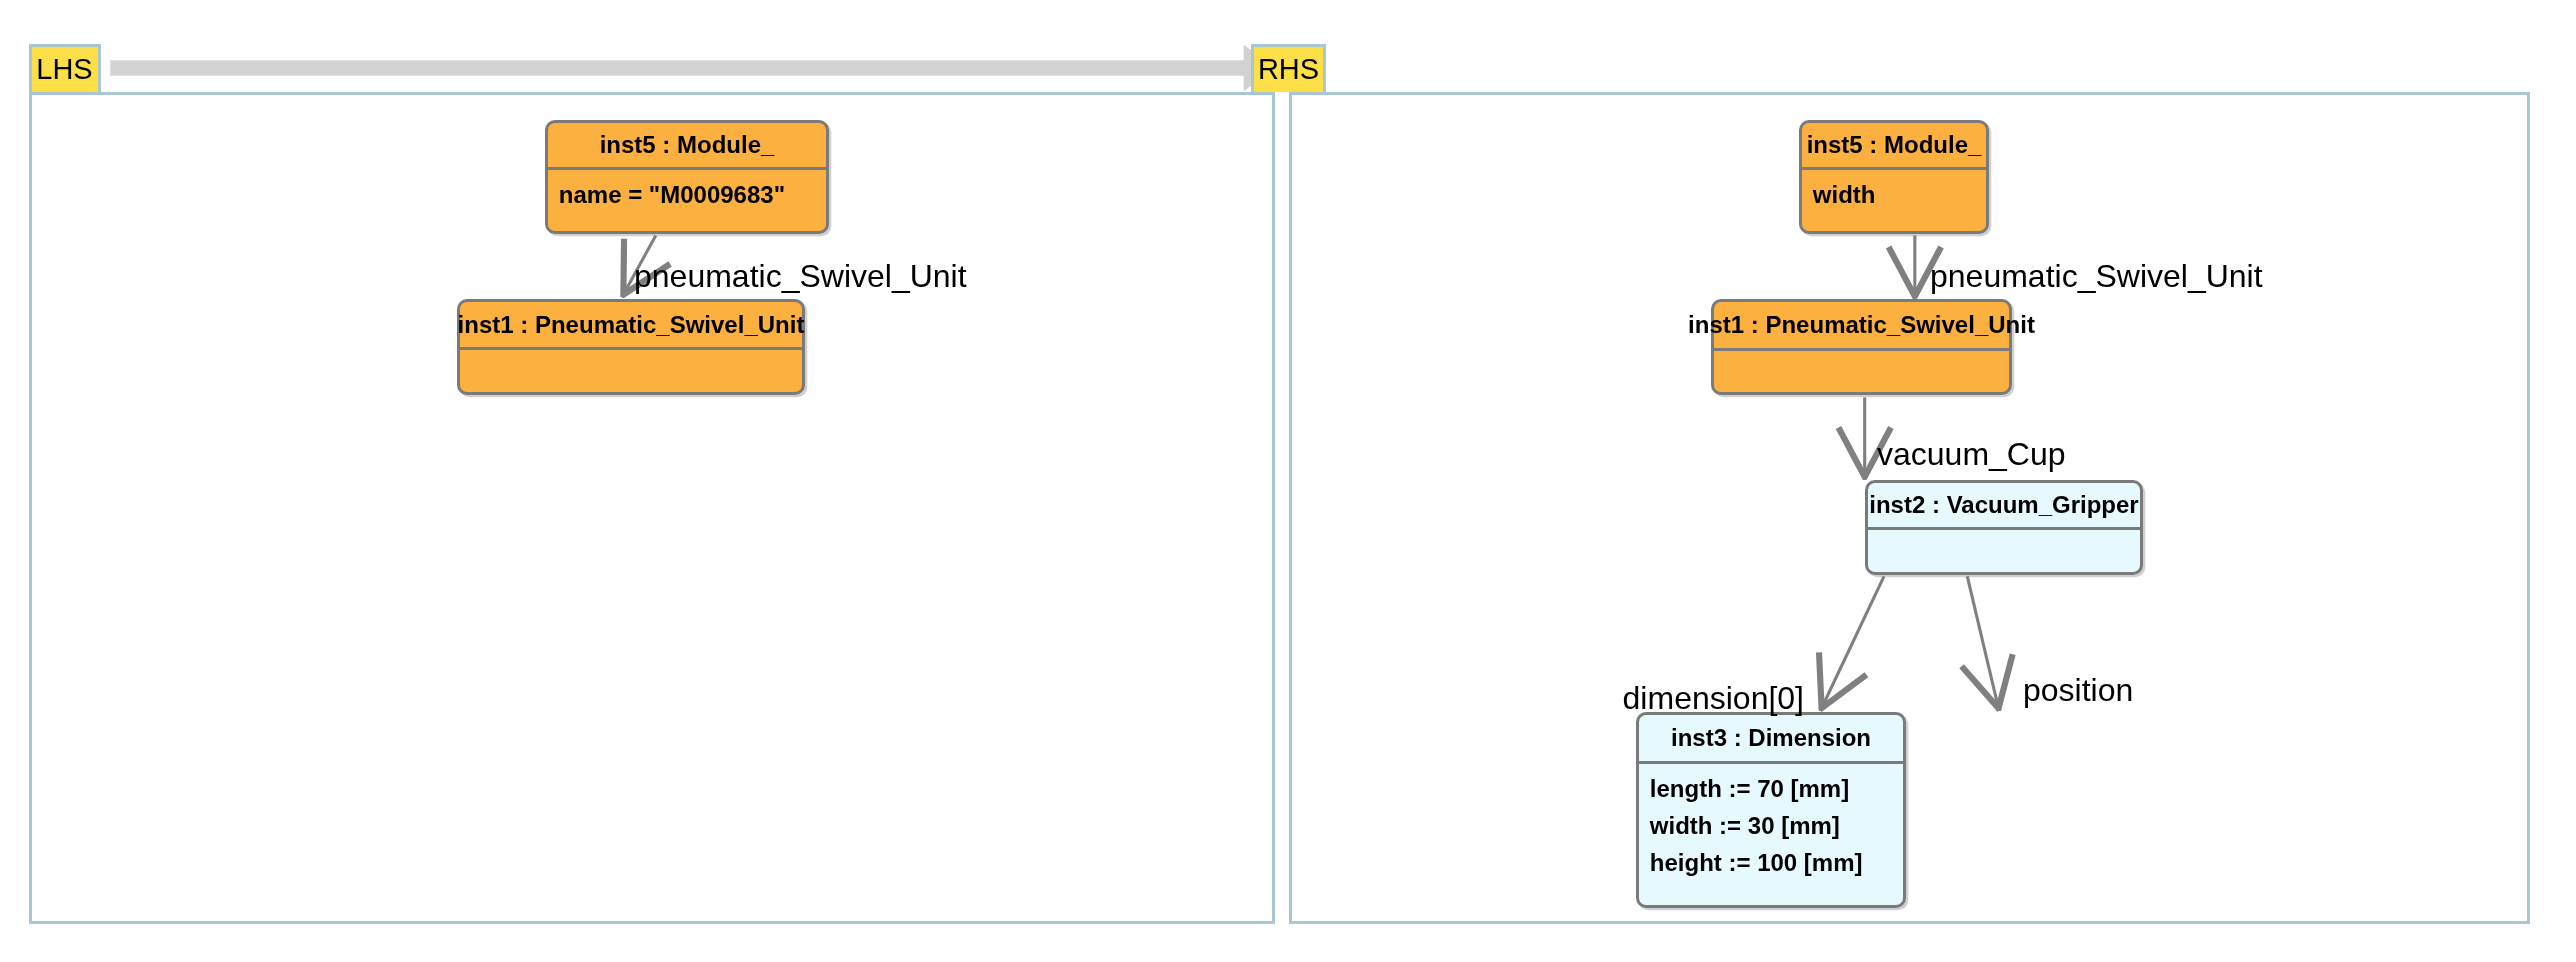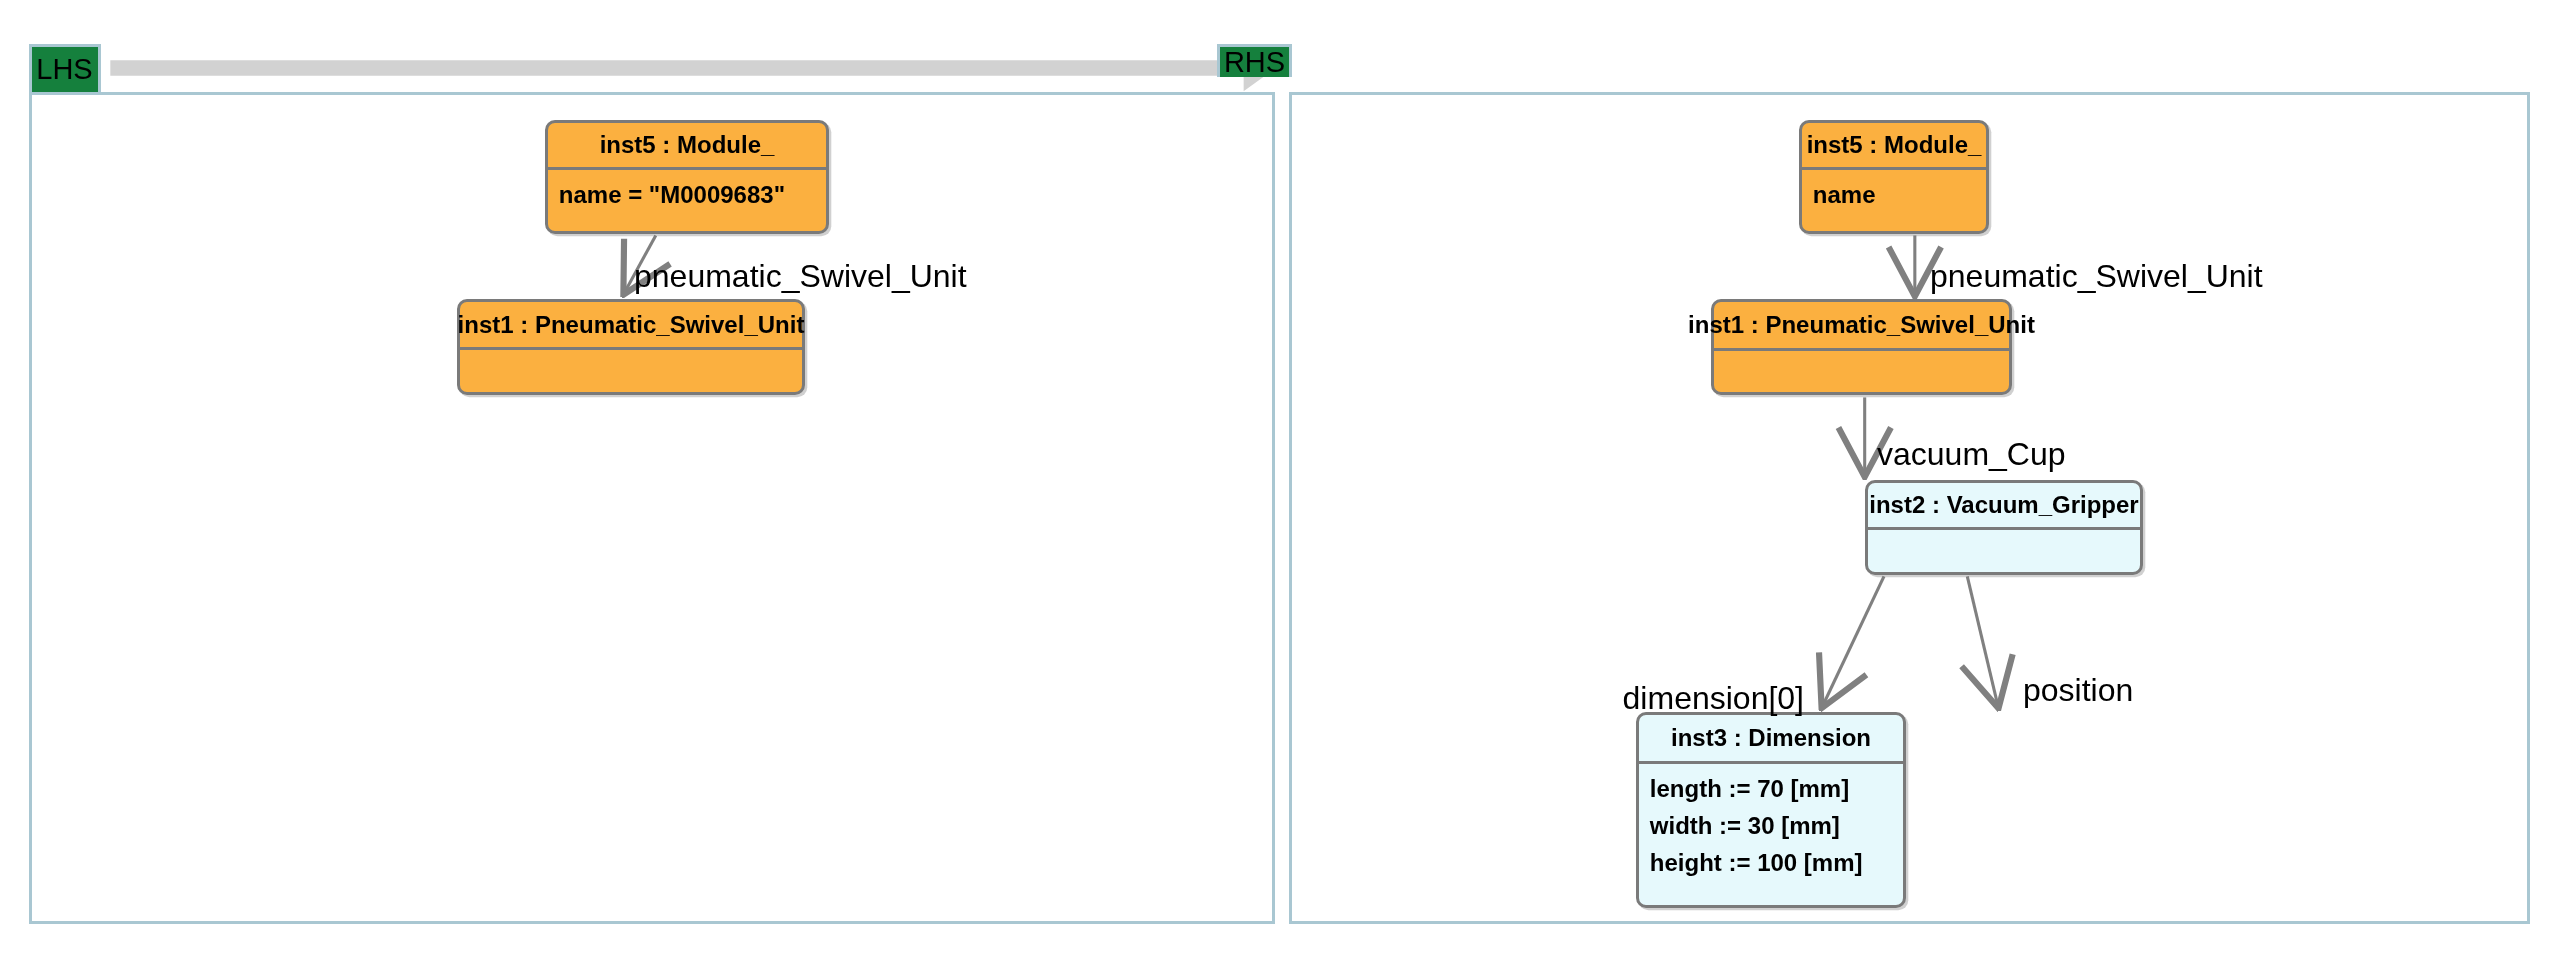--- a/index.html
+++ b/index.html
@@ -1,21 +1,21 @@
 <!DOCTYPE html>
 <html style="--node-orange: #fbb040; --node-blue: #e6f9fc; --node-border: #7a7a7a; --edge-gray: #808080; --panel-border: #a9c7d2; --transform-arrow: #d2d2d2;font-size:12.3px"><head>
 <meta charset="utf-8">
 <style>
   html,body{margin:0;padding:0;background:#ffffff;}
   .stage{
     position:relative;width:2576px;height:963px;overflow:hidden;
     font-family:"Liberation Sans", sans-serif;color:#000;background:#fff;
   }
   .tab{
-    position:absolute;box-sizing:border-box;background:#15803d;
+    position:absolute;box-sizing:border-box;background:#fde047;
     border:3.1px solid var(--panel-border,#a9c7d2);border-bottom:none;
     display:flex;align-items:center;justify-content:center;
     font-size:29px;font-weight:400;z-index:3;
   }
   .panel{
     position:absolute;box-sizing:border-box;background:#fff;
     border:3.1px solid var(--panel-border,#a9c7d2);z-index:1;
   }
   .overlay{position:absolute;left:0;top:0;z-index:2;}
   .node{
@@ -45,21 +45,21 @@
   }
 </style>
 </head>
 <body>
 
 <div class="stage">
 
   <div class="tab" style="left:28.5px;top:44px;width:72px;height:48px">
     <span>LHS</span>
   </div>
-  <div class="tab" style="left:1217px;top:44px;width:75px;height:33px">
+  <div class="tab" style="left:1251px;top:44px;width:75px;height:48px">
     <span>RHS</span>
   </div>
 
   <div class="panel" style="left:28.5px;top:92px;width:1246px;height:832px"></div>
   <div class="panel" style="left:1289px;top:92px;width:1241px;height:832px"></div>
 
   <svg class="overlay" width="2576" height="963" viewBox="0 0 3339 1248">
     <defs>
       <marker id="arrow" markerUnits="userSpaceOnUse" orient="auto" viewBox="-36 -20 38 40" markerWidth="76" markerHeight="80" refX="-1" refY="0">
         <path d="M -32 -17 L 0 0 L -32 17" fill="none" stroke="#808080" stroke-width="4"></path>
@@ -89,21 +89,21 @@
   <div class="node orange" style="left:457px;top:299px;width:348px;height:96px">
     <div class="node-title" style="height:45px">inst1 : Pneumatic_Swivel_Unit</div>
     <div class="node-attrs"></div>
   </div>
 
   <div class="edge-label" style="left:634px;top:259px">pneumatic_Swivel_Unit</div>
 
   <div class="node orange" style="left:1799px;top:120px;width:190px;height:114px">
     <div class="node-title" style="height:44px">inst5 : Module_</div>
     <div class="node-attrs">
-      <div class="attr">name</div>
+      <div class="attr">width</div>
     </div>
   </div>
 
   <div class="node orange" style="left:1711px;top:299px;width:301px;height:96px">
     <div class="node-title" style="height:46px">inst1 : Pneumatic_Swivel_Unit</div>
     <div class="node-attrs"></div>
   </div>
 
   <div class="node blue" style="left:1865px;top:480px;width:278px;height:95px">
     <div class="node-title" style="height:44px">inst2 : Vacuum_Gripper</div>

